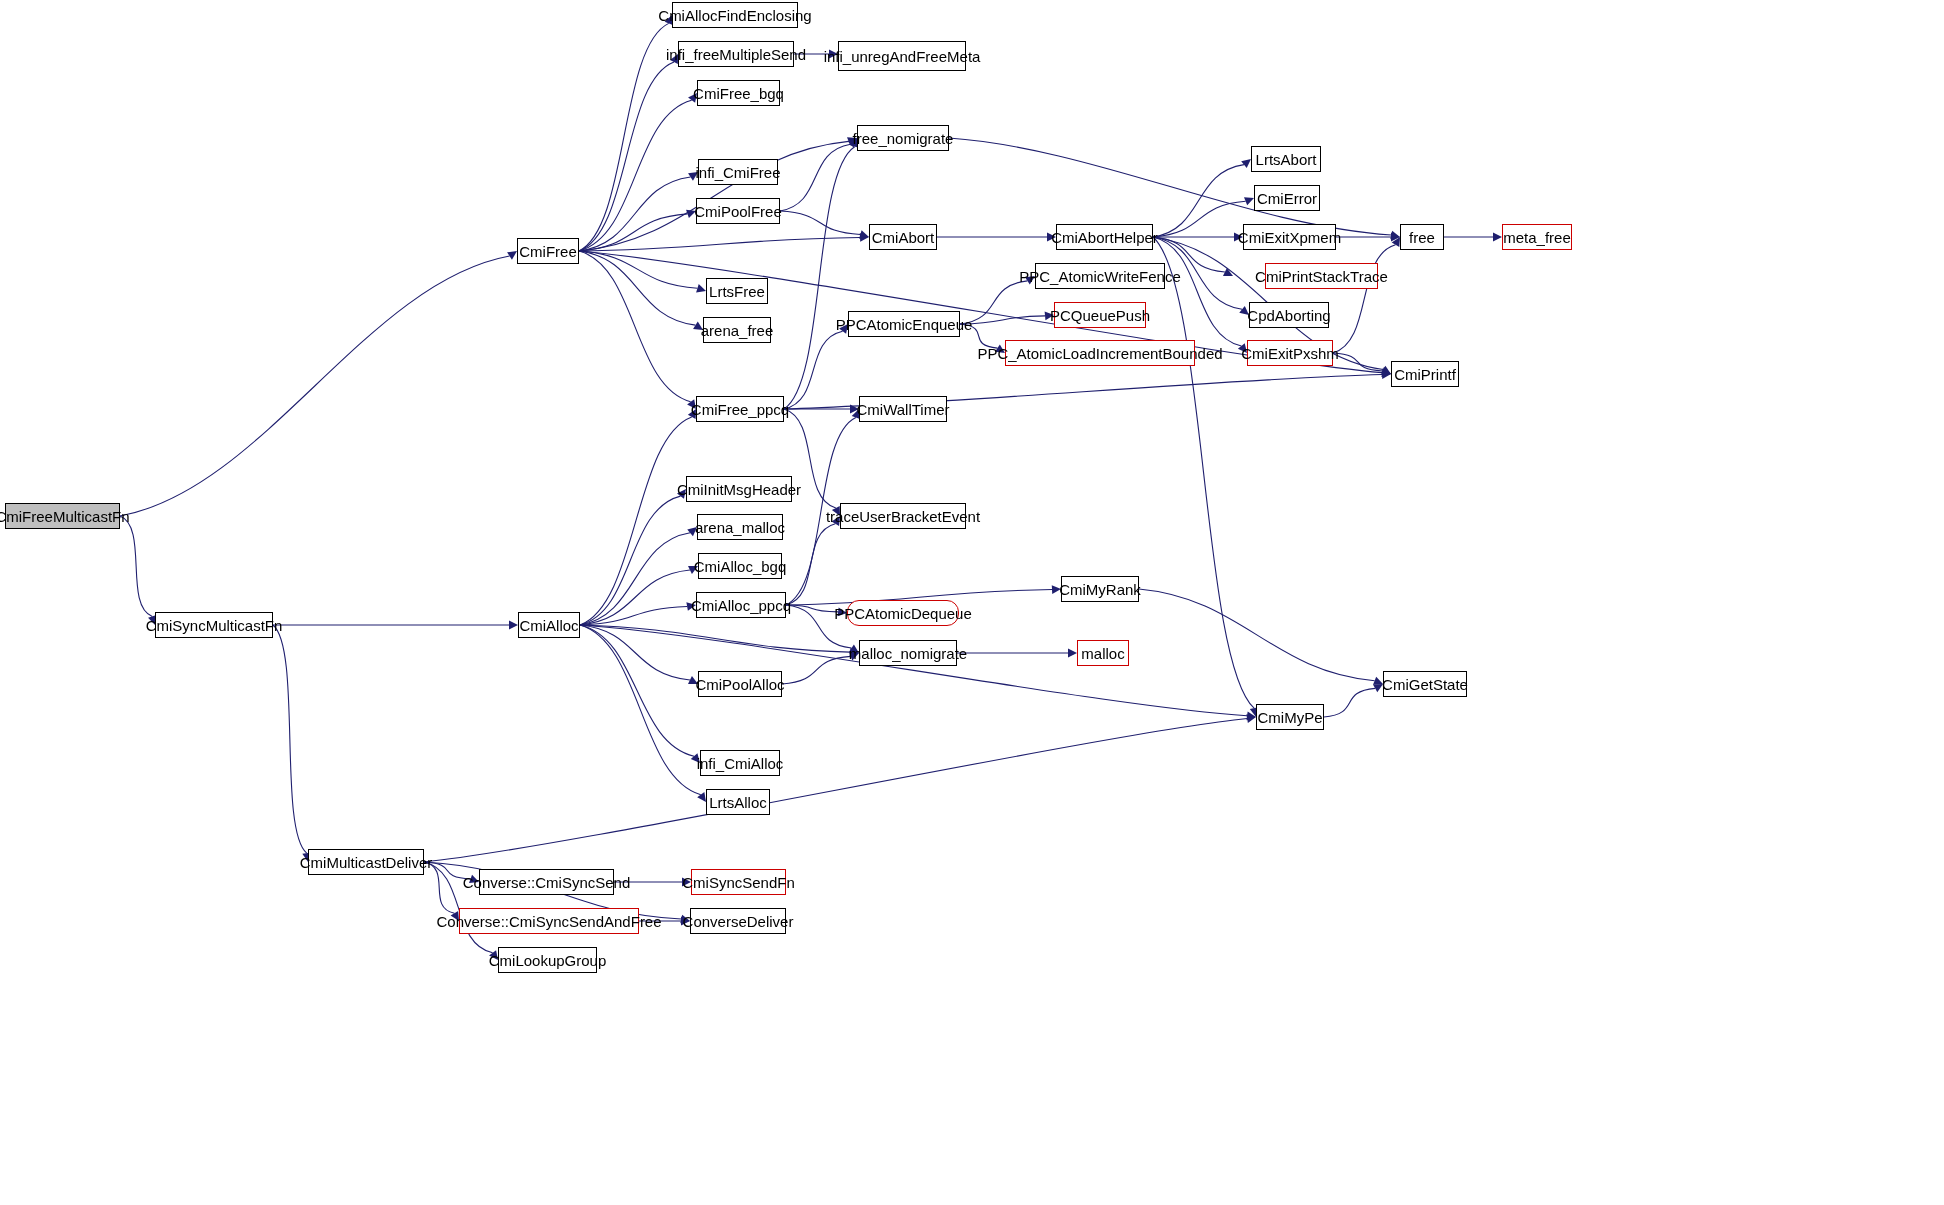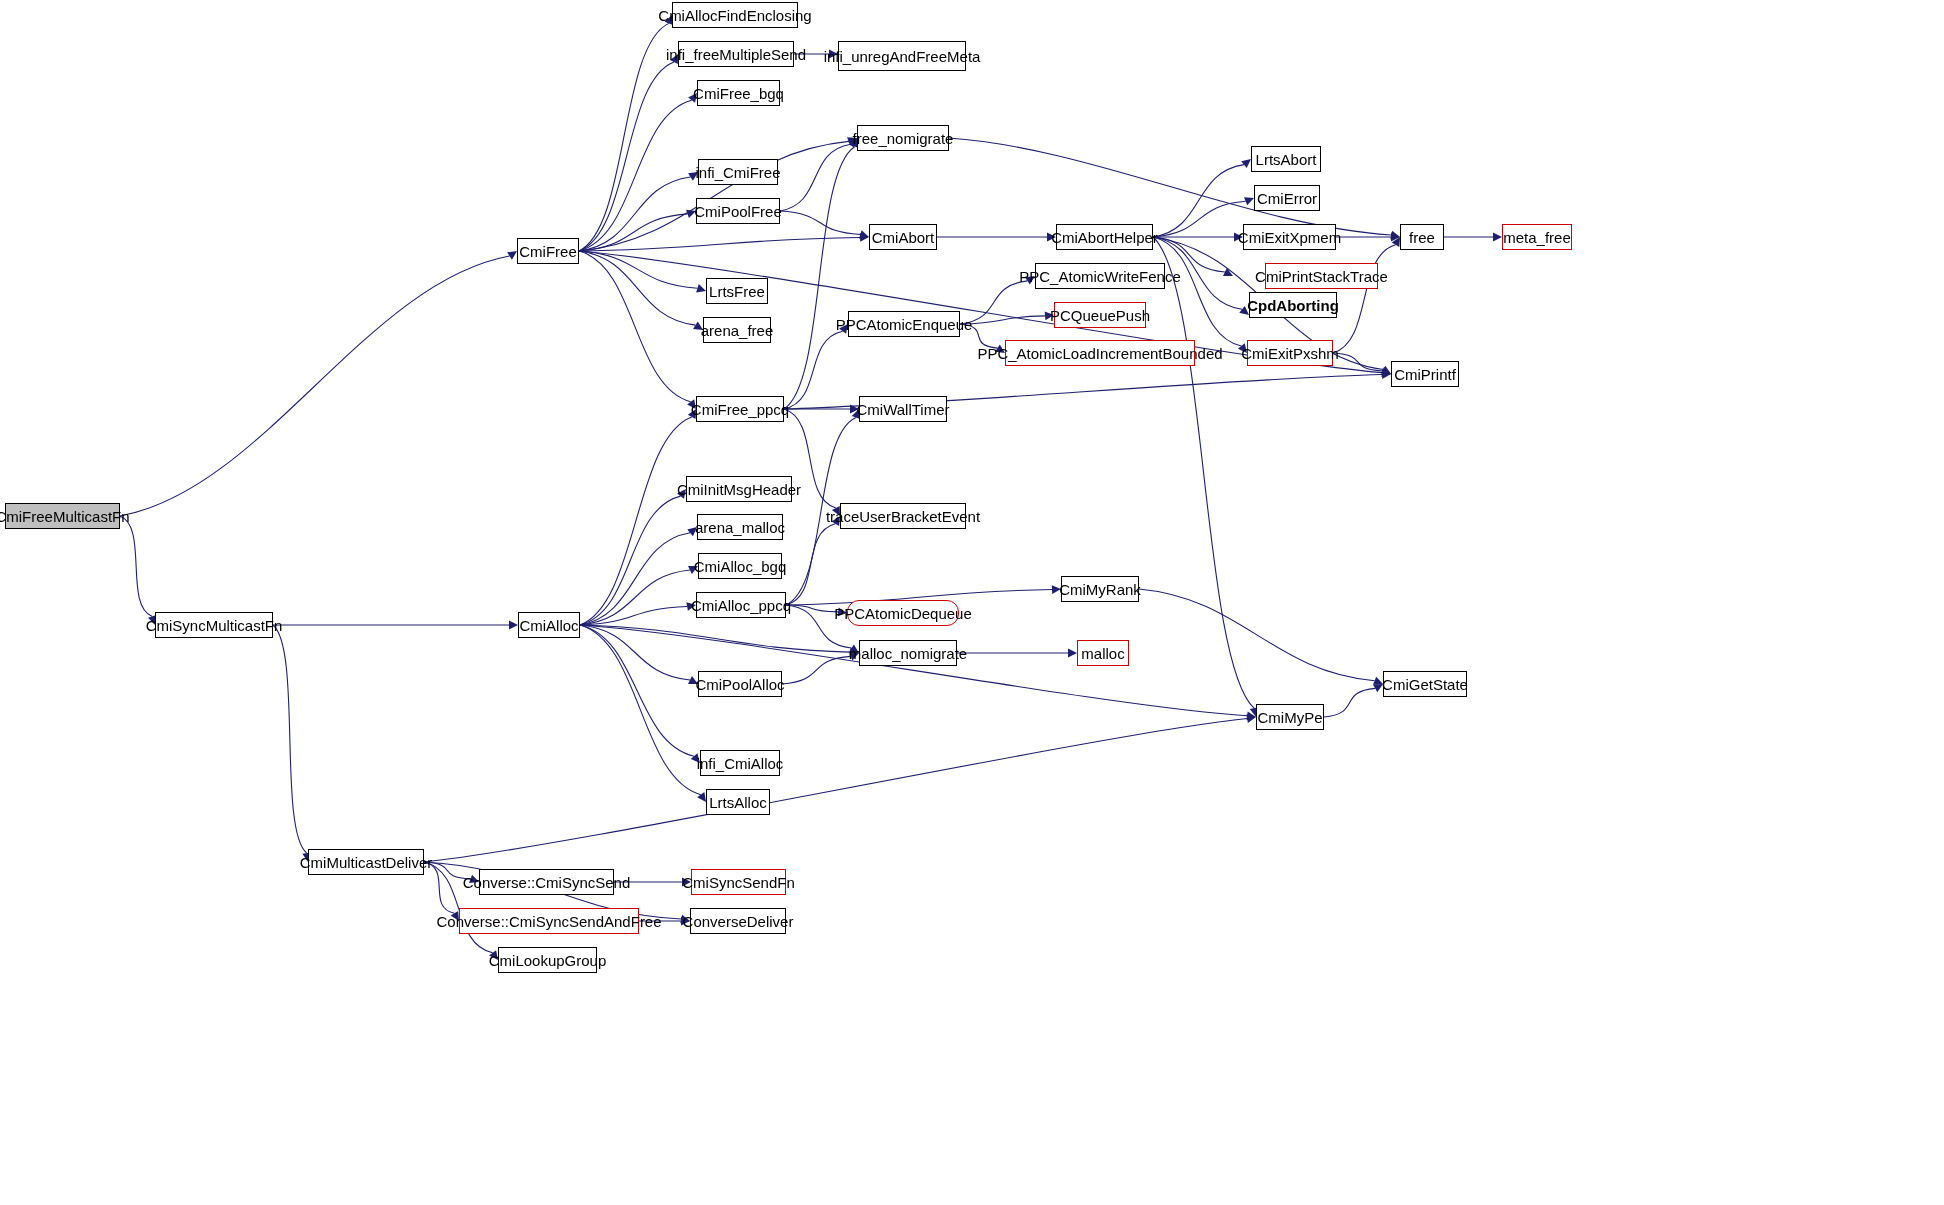--- a/index.html
+++ b/index.html
@@ -202,21 +202,21 @@
       </div>
       <div class="node red" style="left: 1233px; top: 263px; width: 113px; height: 26px; margin-left: 32px;">
         <span>CmiPrintStackTrace</span>
       </div>
       <div class="node" style="left: 706px; top: 278px; width: 62px; height: 26px;">
         <span>LrtsFree</span>
       </div>
       <div class="node red" style="left: 1054px; top: 302px; width: 92px; height: 26px;">
         <span>PCQueuePush</span>
       </div>
-      <div class="node" style="left: 1249px; top: 292px; width: 88px; height: 26px; font-weight: bold;">
+      <div class="node" style="left: 1249px; top: 302px; width: 80px; height: 26px;">
         <span>CpdAborting</span>
       </div>
       <div class="node" style="left: 848px; top: 311px; width: 112px; height: 26px;">
         <span>PPCAtomicEnqueue</span>
       </div>
       <div class="node" style="left: 703px; top: 317px; width: 68px; height: 26px;">
         <span>arena_free</span>
       </div>
       <div class="node red" style="left: 1005px; top: 340px; width: 190px; height: 26px;">
         <span>PPC_AtomicLoadIncrementBounded</span>

